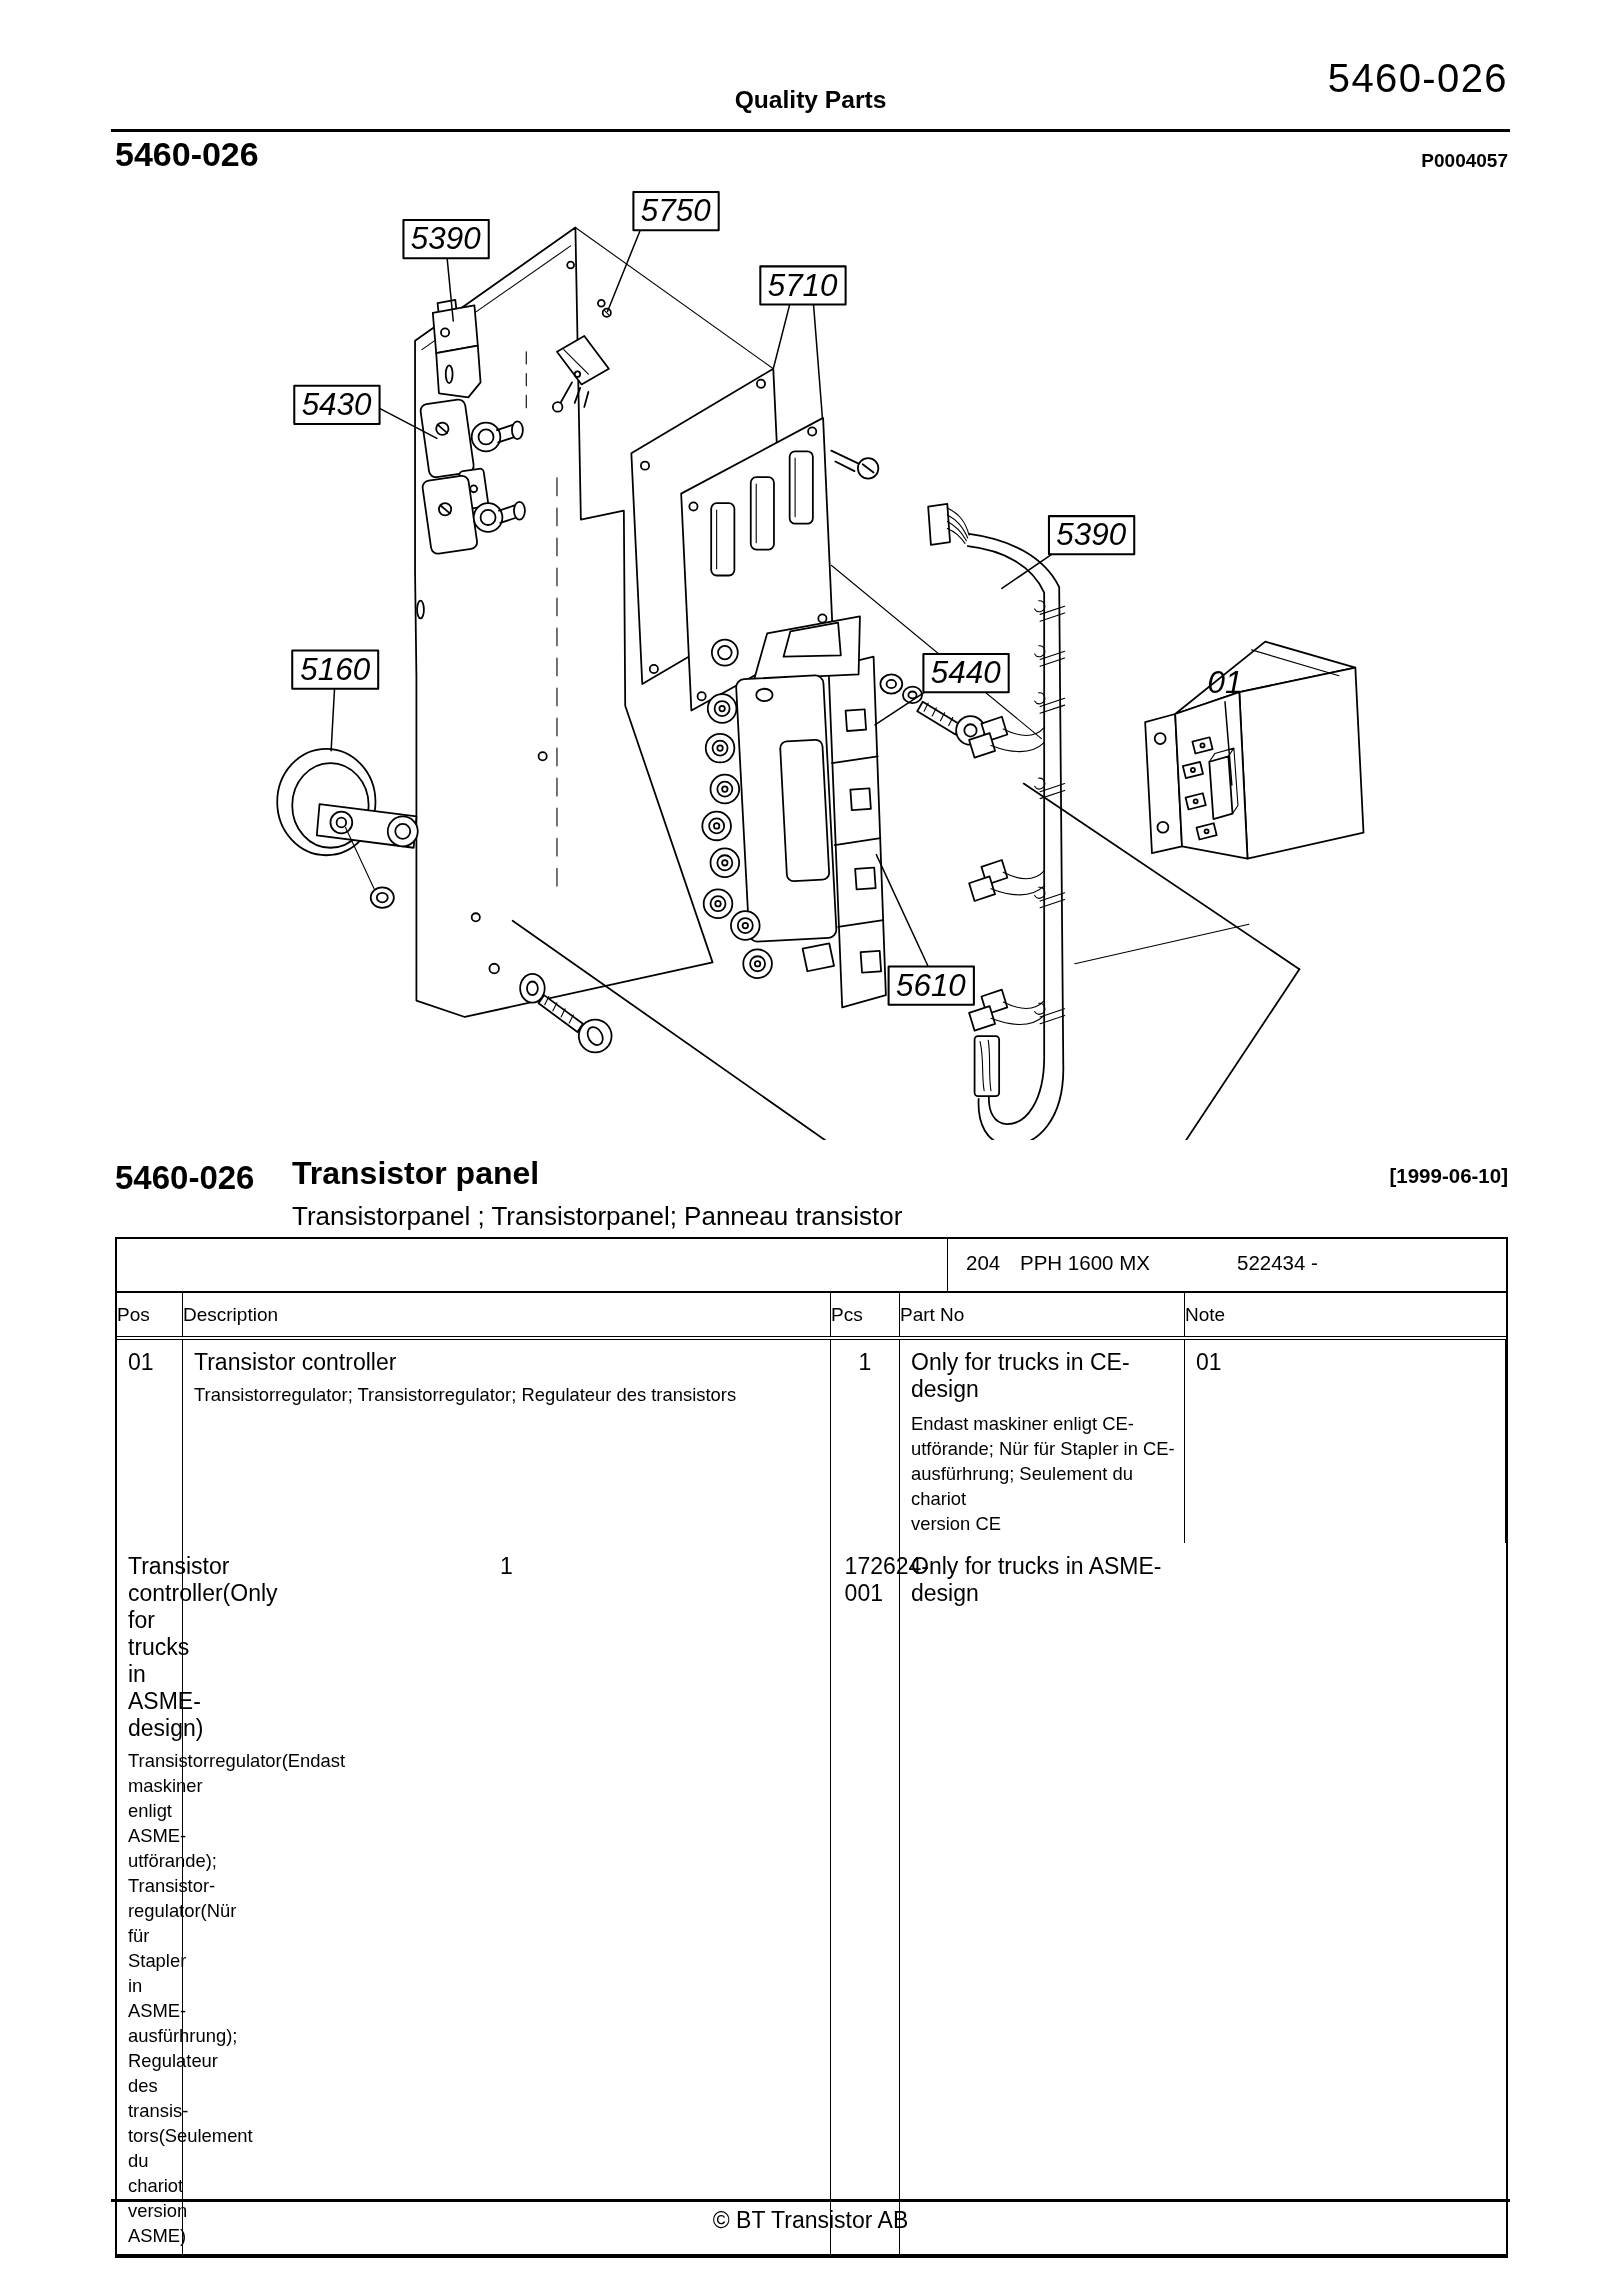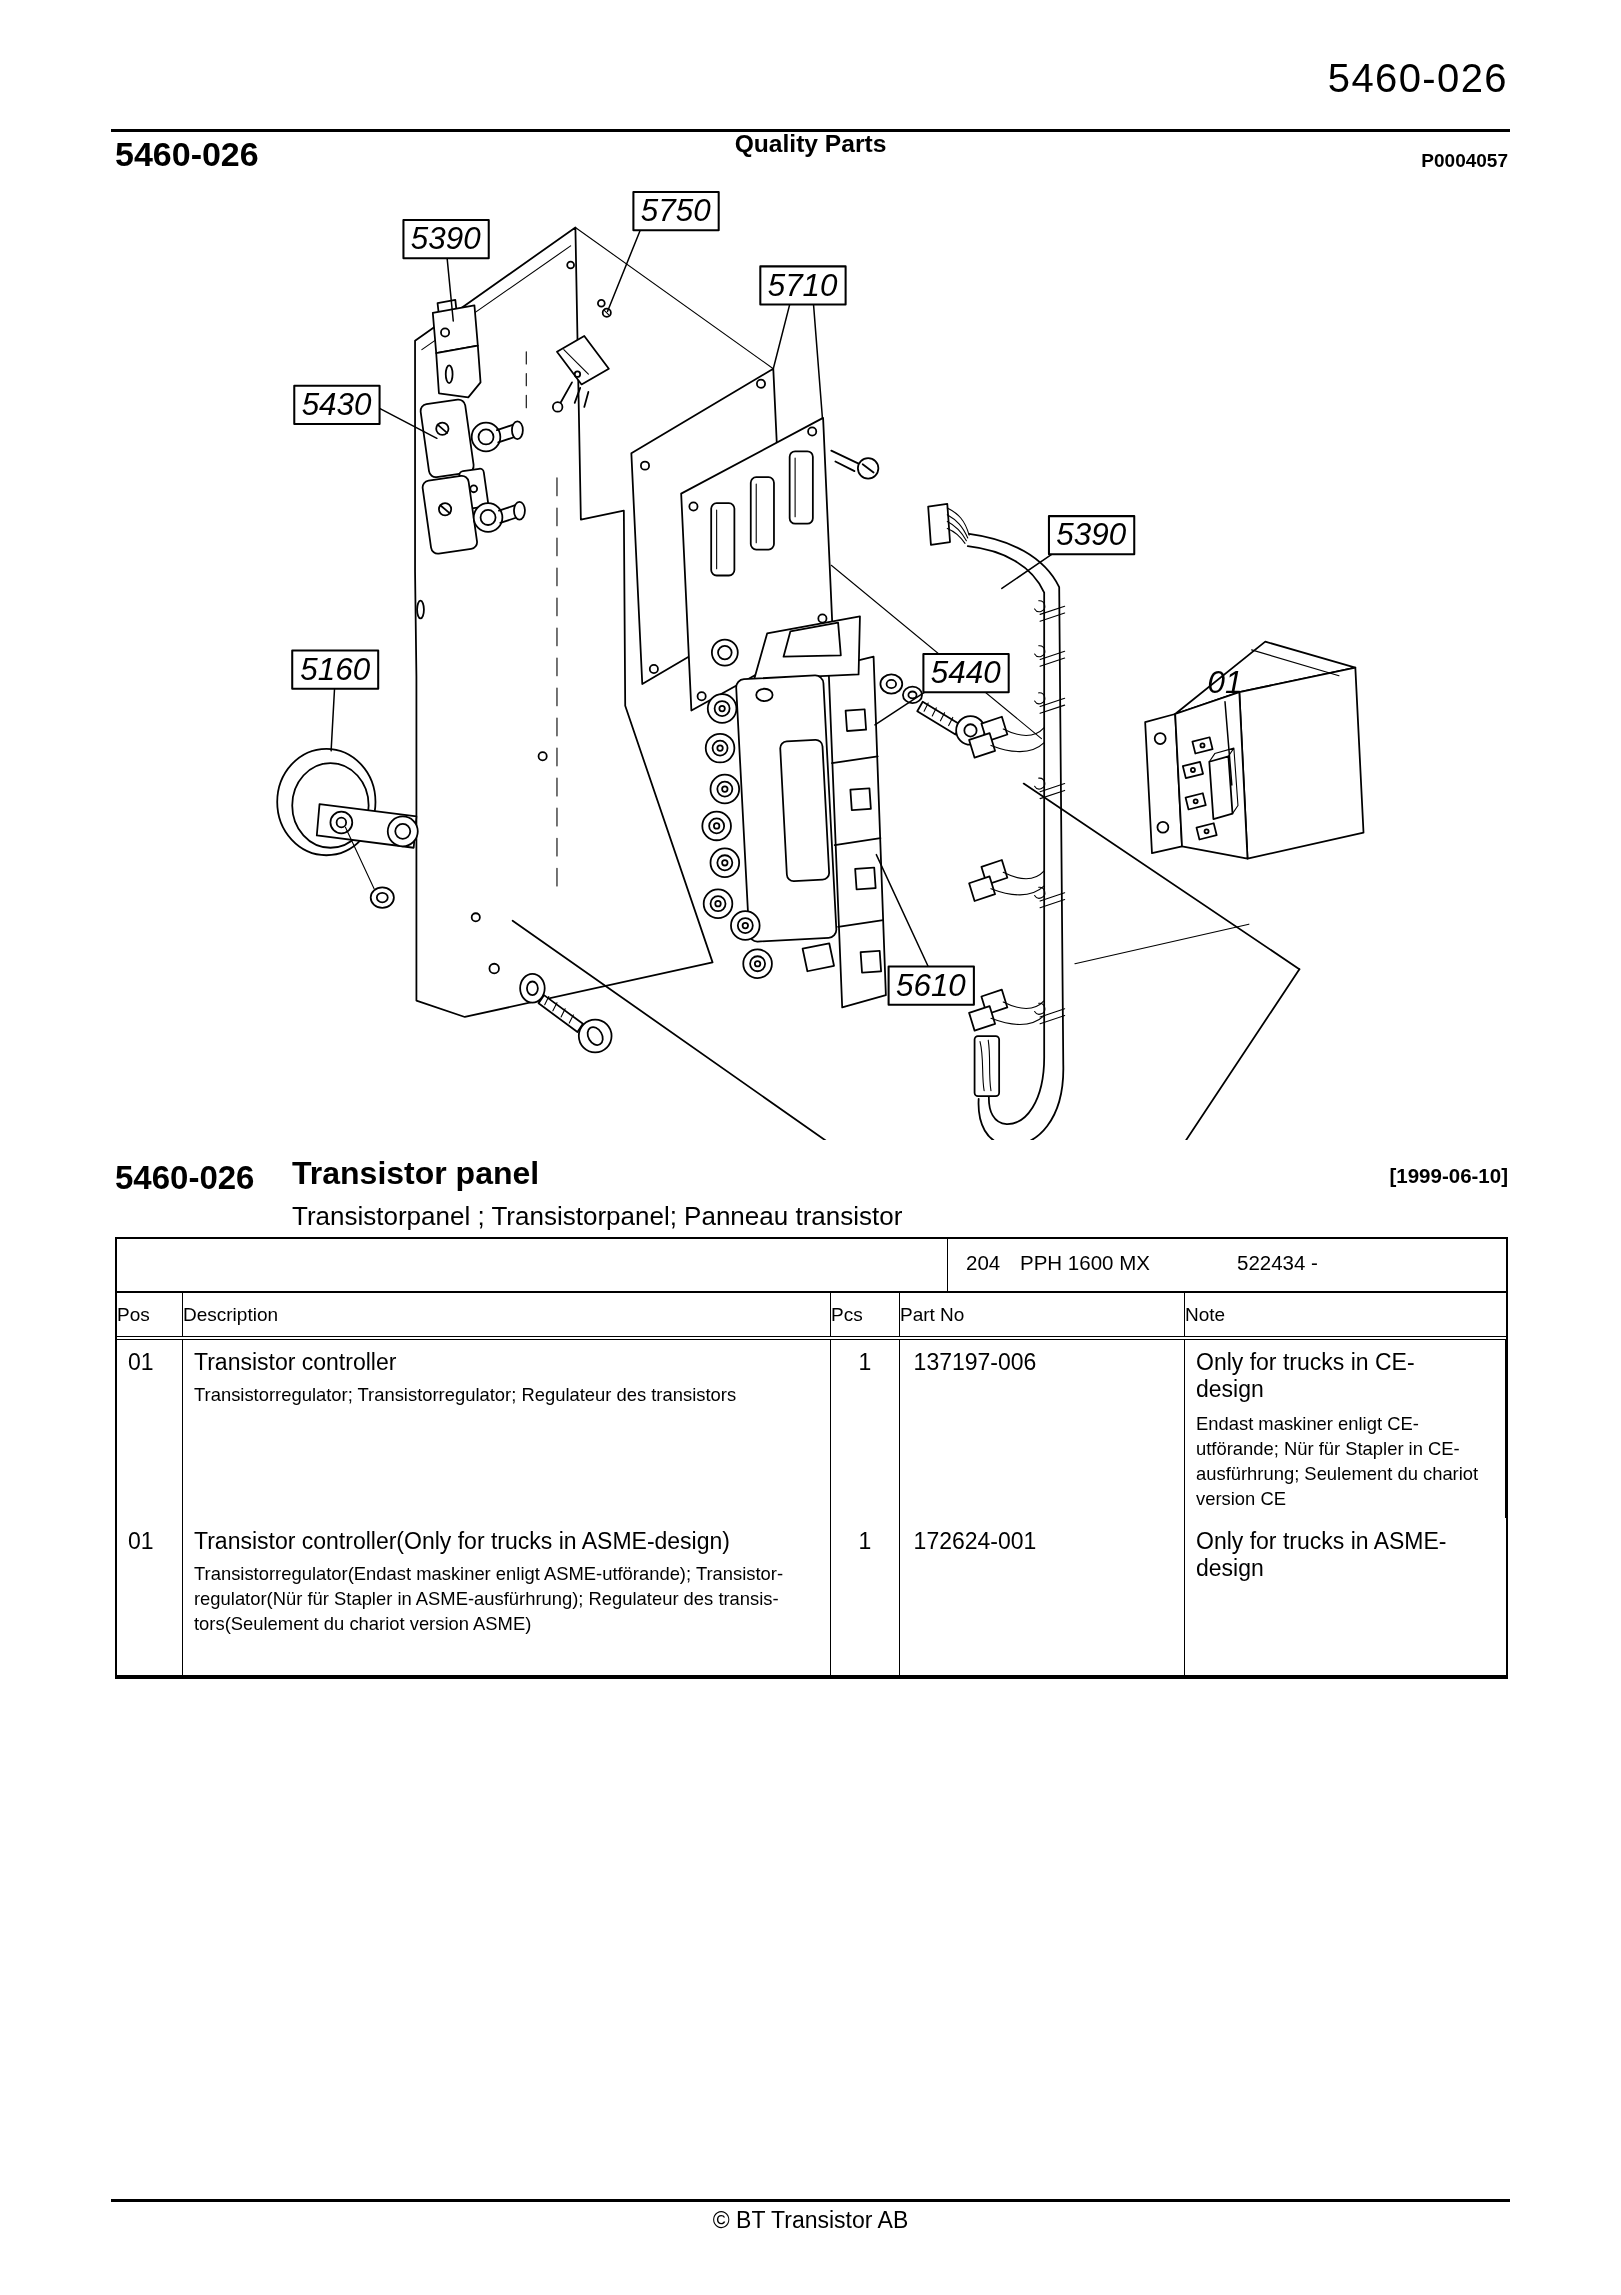--- a/index.html
+++ b/index.html
@@ -3,21 +3,21 @@
 <meta charset="utf-8">
 <style>
   html,body{margin:0;padding:0;background:#ffffff;}
   .page{
     position:relative;width:1621px;height:2295px;background:#ffffff;
     font-family:"Liberation Sans", sans-serif;color:#000;overflow:hidden;
   }
   .abs{position:absolute;}
   .rule{position:absolute;background:#000;height:2.7px;}
   
-  .hdr-center{left:0;right:0;top:86px;text-align:center;font-size:24.6px;font-weight:bold;margin-top:44px;}
+  .hdr-center{left:0;right:0;top:86px;text-align:center;font-size:24.6px;font-weight:bold;}
   .hdr-secno{right:113px;top:56px;font-size:40px;font-weight:normal;letter-spacing:1.4px;}
   .hdr-left{left:115px;top:135px;font-size:34px;font-weight:bold;}
   .hdr-docno{right:113px;top:150px;font-size:19px;font-weight:bold;}
   
   .tb-sec{left:115px;top:1159px;font-size:33px;font-weight:bold;}
   .tb-title{left:292px;top:1155px;font-size:32px;font-weight:bold;}
   .tb-date{right:113px;top:1164px;font-size:20.5px;font-weight:bold;}
   .tb-sub{left:292px;top:1201px;font-size:26px;}
   
   .ptable{position:absolute;left:115px;top:1237px;width:1393px;border:2px solid #000;border-bottom:4.1px solid #000;box-sizing:border-box;}
@@ -367,21 +367,20 @@
       <div class="hcell">Note</div>
     </div>
     <div class="grid">
 
       <div class="bcell r1 pos">01</div>
       <div class="bcell r1">
         <div class="main">Transistor controller</div>
         <div class="sub">Transistorregulator; Transistorregulator; Regulateur des transistors</div>
       </div>
       <div class="bcell r1 pcs">1</div>
-      <div class="bcell r1 pno">137197-006</div>
       <div class="bcell r1">
         <div class="note-main">Only for trucks in CE-
 design</div>
         <div class="note-sub">Endast maskiner enligt CE-
 utförande; Nür für Stapler in CE-
 ausfürhrung; Seulement du chariot
 version CE</div>
       </div>
 
       <div class="bcell r2 pos">01</div>

